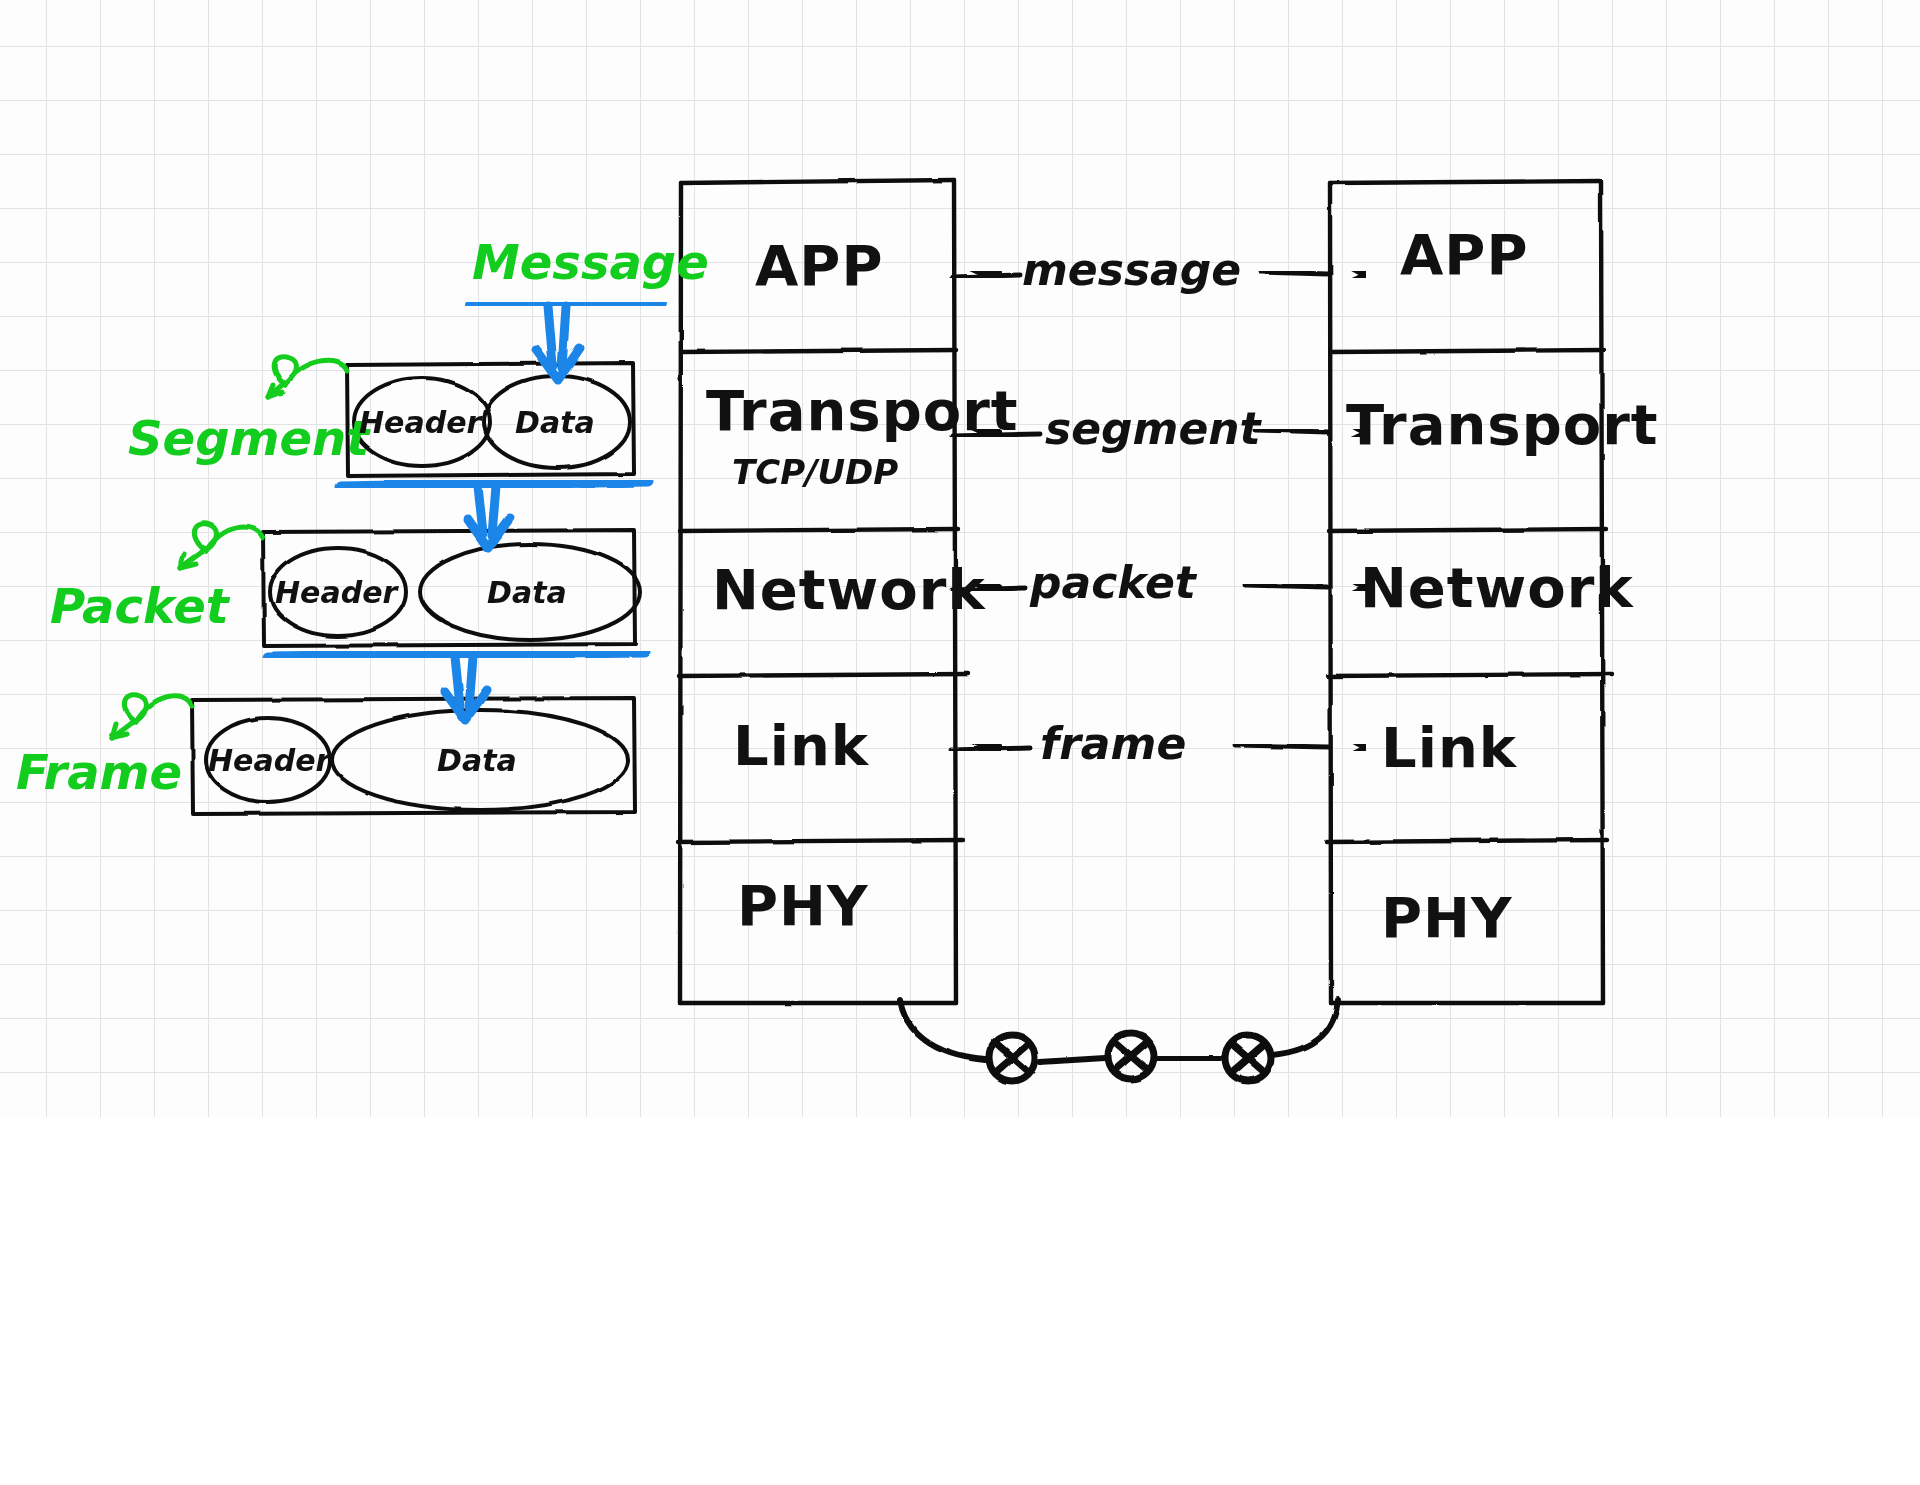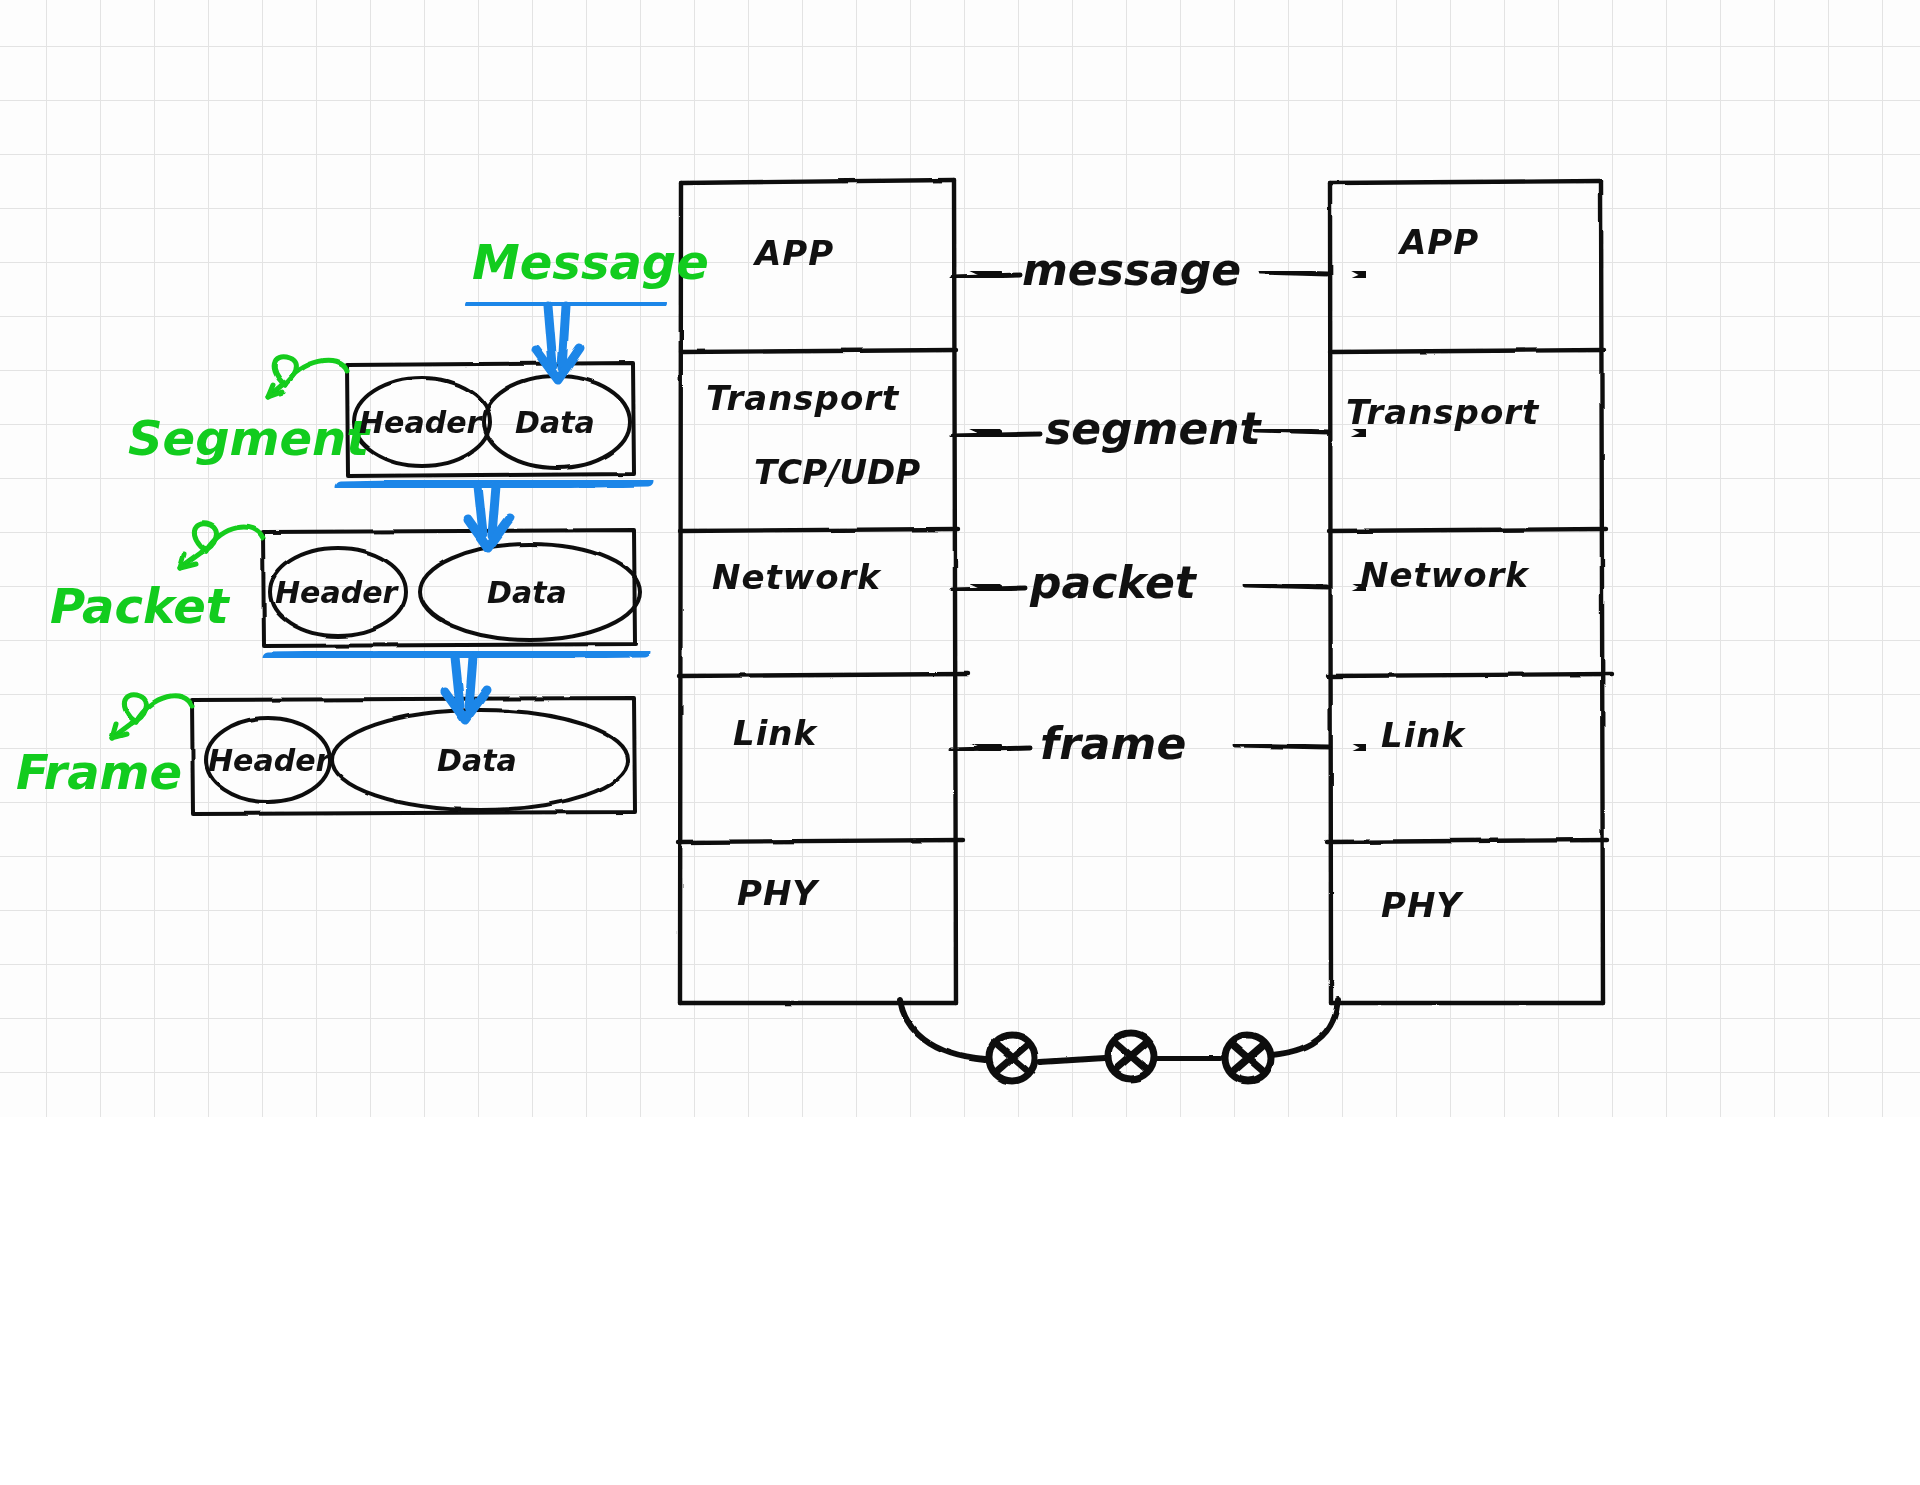--- a/index.html
+++ b/index.html
@@ -32,23 +32,22 @@
     font-family: "DejaVu Sans", sans-serif;
     color: #111111;
     pointer-events: none;
   }
   .green {
     color: #12cc1e;
     font-weight: 700;
     font-style: italic;
   }
   .layer-label {
-    font-size: 34px;
-    font-weight: 700;
-    font-style: italic;
+    font-size: 56px;
+    font-weight: 700;
     letter-spacing: 1px;
   }
   .sub-label {
     font-size: 34px;
     font-weight: 700;
     font-style: italic;
   }
   .pdu-label {
     font-size: 44px;
     font-weight: 700;
@@ -230,21 +229,21 @@
 
   <div class="txt box-word" style="left:275px; top:575px;">Header</div>
   <div class="txt box-word" style="left:487px; top:575px;">Data</div>
 
   <div class="txt box-word" style="left:208px; top:743px;">Header</div>
   <div class="txt box-word" style="left:437px; top:743px;">Data</div>
 
   <div class="txt layer-label" style="left:755px; top:233px;">APP</div>
 
   <div class="txt layer-label" style="left:706px; top:378px;">Transport</div>
-  <div class="txt sub-label" style="left:754px; top:452px;">TCP/UDP</div>
+  <div class="txt sub-label" style="left:732px; top:452px;">TCP/UDP</div>
 
   <div class="txt layer-label" style="left:712px; top:557px;">Network</div>
 
   <div class="txt layer-label" style="left:733px; top:713px;">Link</div>
 
   <div class="txt layer-label" style="left:737px; top:873px;">PHY</div>
 
   <div class="txt layer-label" style="left:1400px; top:222px;">APP</div>
 
   <div class="txt layer-label" style="left:1346px; top:392px;">Transport</div>

